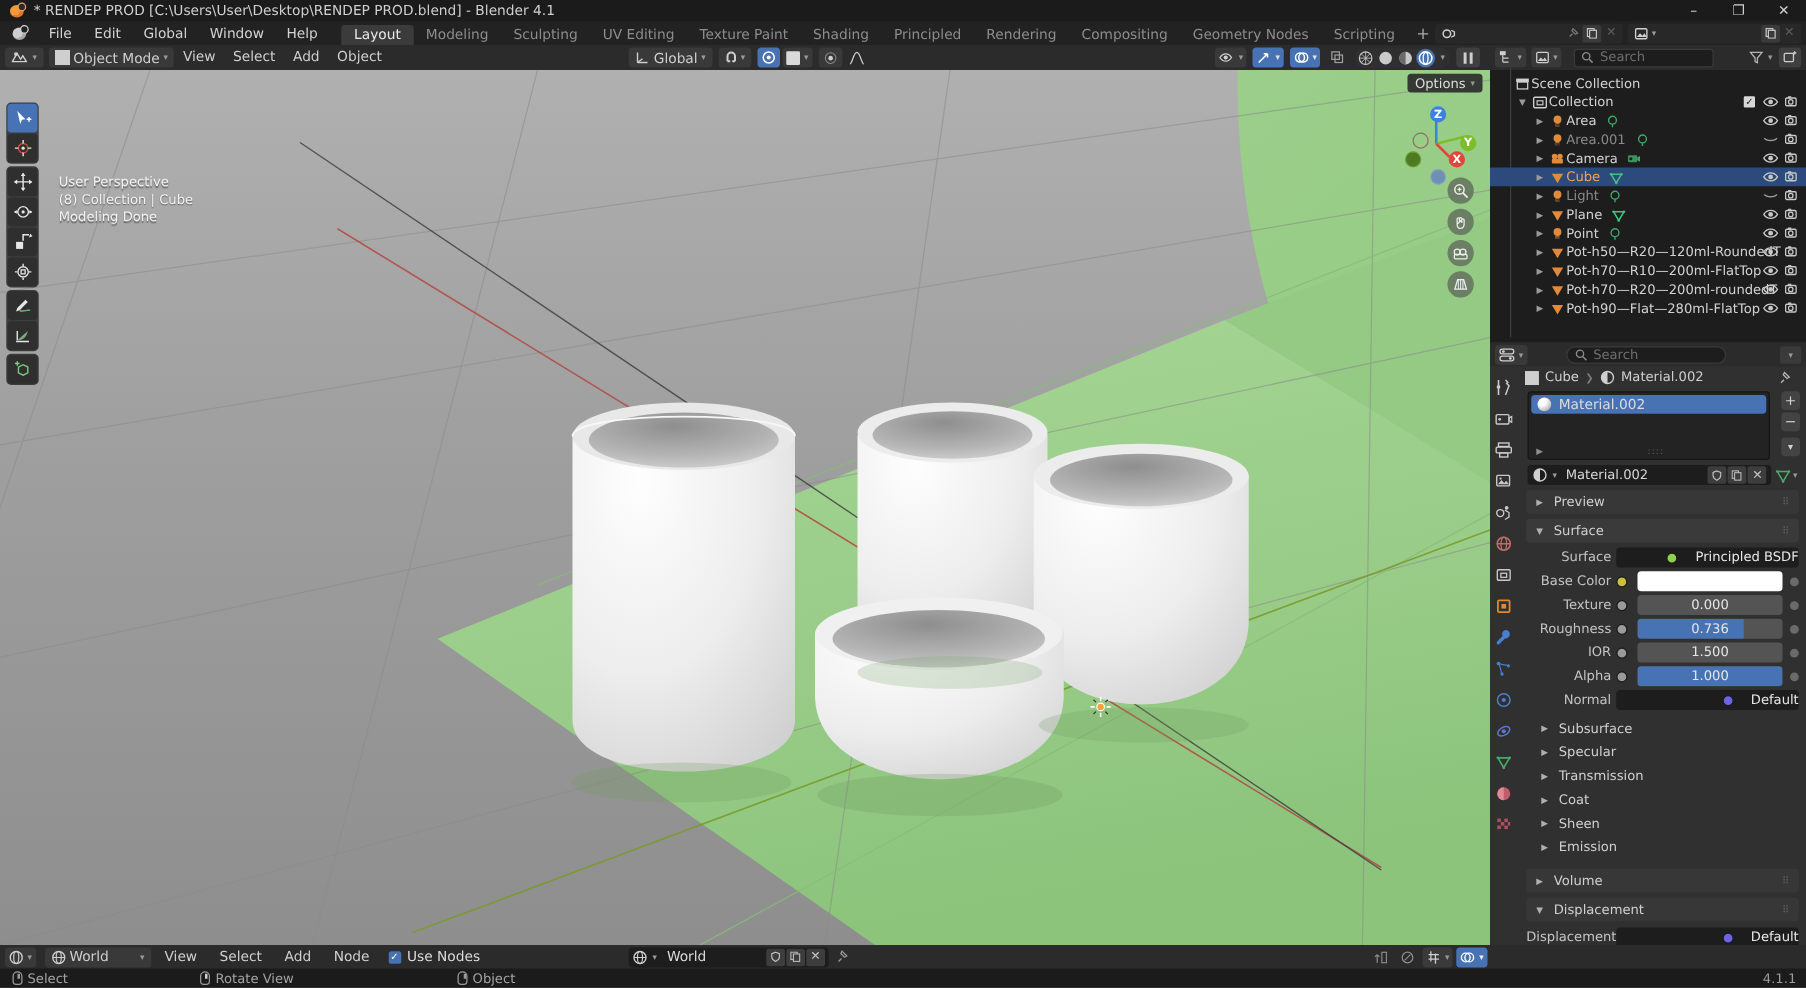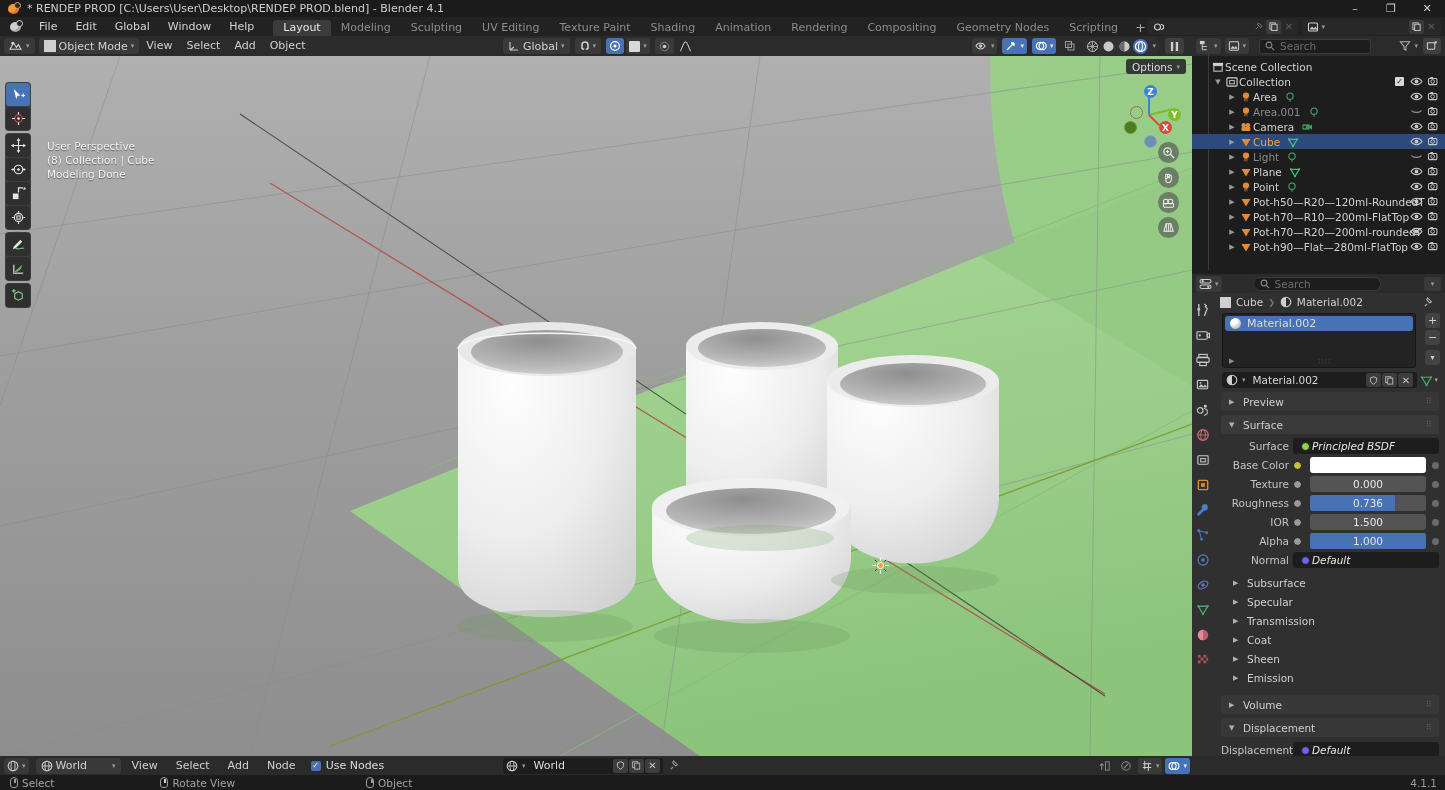--- a/index.html
+++ b/index.html
@@ -205,21 +205,21 @@
   .panelhdr .tri { font-size:7px; color:#b0b0b0; width:8px;}
   .panelhdr .grip2 { position:absolute; right:7px; color:#5f5f5f; font-size:8px; letter-spacing:.5px;}
   .proprow { display:flex; align-items:center; height:18px; margin:1px 6px 0 8px; gap:4px;}
   .proprow .plabel { width:68px; text-align:right; font-size:10.5px; color:#c4c4c4; flex:none;}
   .socket { width:9px; height:9px; border-radius:50%; flex:none; border:1px solid #1a1a1a;}
   .pfield {
     flex:1; height:16px; border-radius:3px; background:#545454; position:relative;
     display:flex; align-items:center; justify-content:center; font-size:10.5px; color:#e6e6e6;
     overflow:hidden;
   }
-  .pfield.dark { background:#1d1d1d; justify-content:flex-start; padding-left:8px; gap:2px;font-style:italic;}
+  .pfield.dark { background:#1d1d1d; justify-content:flex-end; padding-left:8px; gap:14px;}
   .pfield .slider { position:absolute; left:0; top:0; bottom:0; background:#4772b3; }
   .pfield .vtxt { position:relative; z-index:2;}
   .pfield.white { background:#ffffff; }
   .dotend { width:7px; height:7px; border-radius:50%; background:#6a6a6a; flex:none; margin-left:2px;}
 
   
   .shaderhdr {
     position:absolute; left:0; top:756px; width:1445px; height:19px; background:#2b2b2b;
     display:flex; align-items:center; padding:0 4px; gap:4px;
   }
@@ -263,21 +263,21 @@
     <div class="menuitem">Window</div>
     <div class="menuitem">Help</div>
 
     <div class="wstabs">
       <div class="wstab active">Layout</div>
       <div class="wstab">Modeling</div>
       <div class="wstab">Sculpting</div>
       <div class="wstab">UV Editing</div>
       <div class="wstab">Texture Paint</div>
       <div class="wstab">Shading</div>
-      <div class="wstab">Animation</div>
+      <div class="wstab">Principled</div>
       <div class="wstab">Rendering</div>
       <div class="wstab">Compositing</div>
       <div class="wstab">Geometry Nodes</div>
       <div class="wstab">Scripting</div>
       <div class="wstab plus">+</div>
     </div>
 
     <div class="topbar-right">
       <div class="scenefield">
         <span class="ic">

